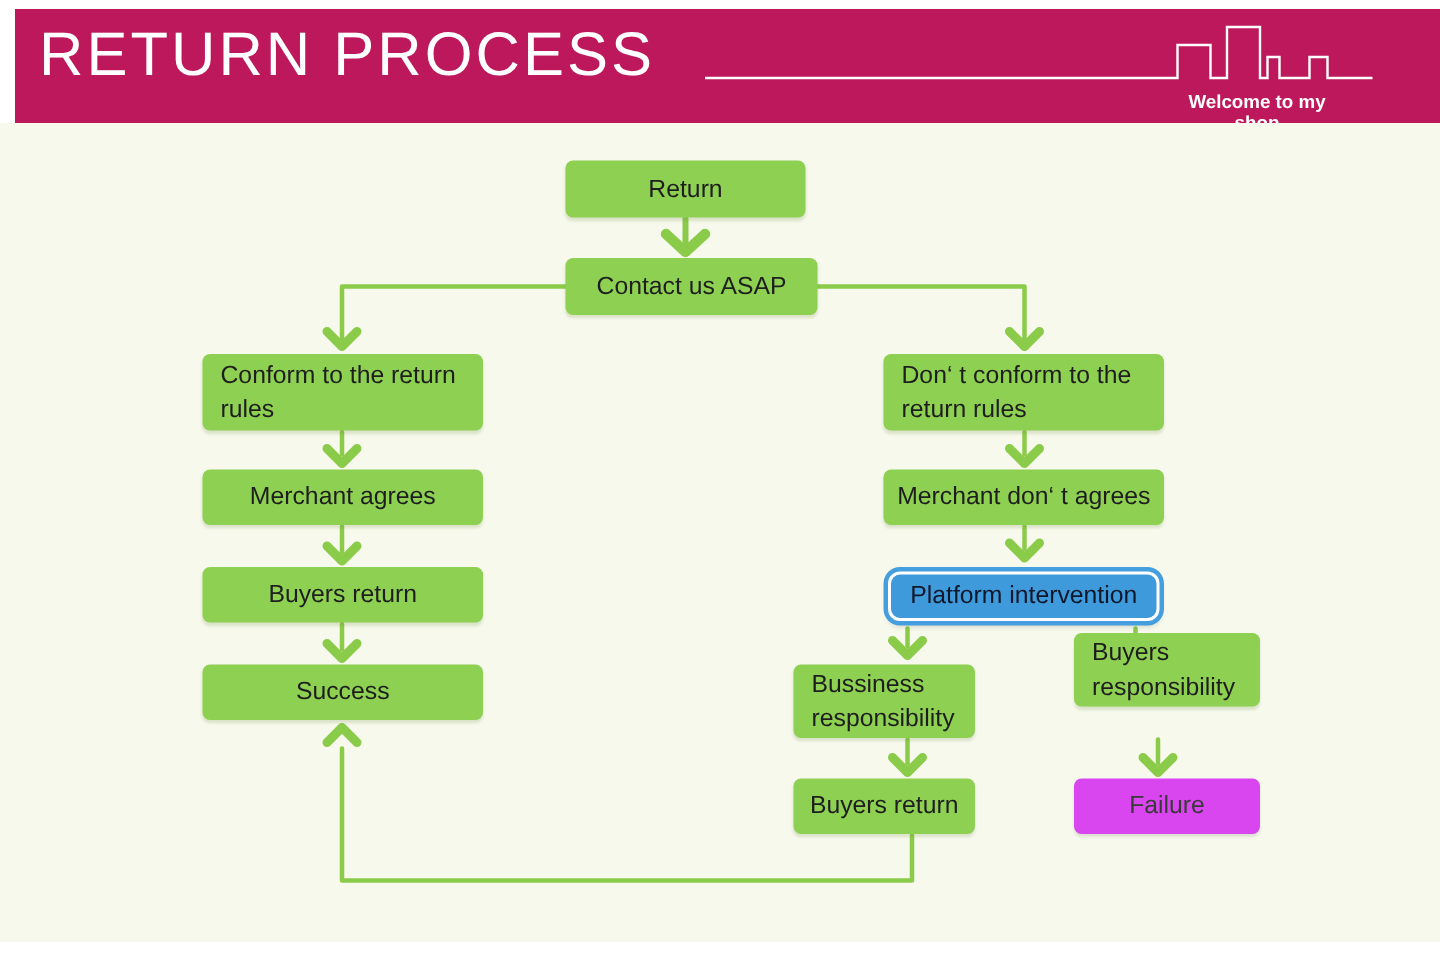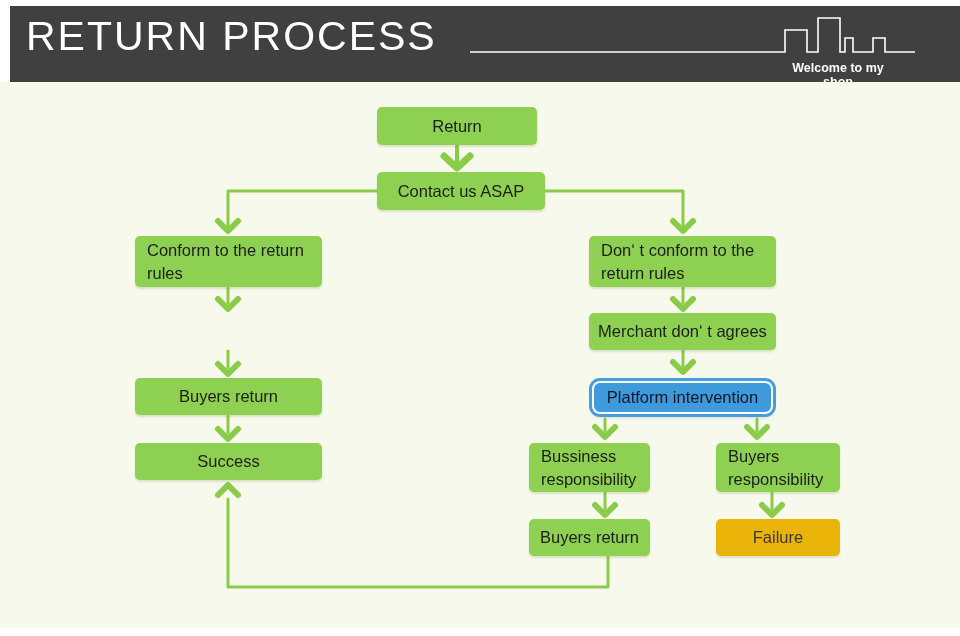--- a/index.html
+++ b/index.html
@@ -3,21 +3,21 @@
 <meta charset="utf-8">
 <style>
   html,body{margin:0;padding:0;}
   .page{
     position:relative;width:960px;height:636px;background:#ffffff;overflow:hidden;
     font-family:"Liberation Sans", sans-serif;
   }
   
   .header{
     position:absolute;left:10px;top:6px;right:0;height:76px;
-    background:#404040;
+    background:#be185d;
   }
   .header-title{
     position:absolute;left:16px;top:4px;
     color:#ffffff;font-size:41px;line-height:52px;font-weight:400;
     letter-spacing:2px;
   }
   .skyline{position:absolute;left:0;top:0;}
   .tagline{
     position:absolute;left:768px;top:55px;width:120px;
     color:#ffffff;font-size:12.5px;font-weight:bold;text-align:center;
@@ -44,25 +44,25 @@
   .n-buyers-return-left{left:135px;top:378px;width:187px;height:37px;}
   .n-success{left:135px;top:443px;width:187px;height:37px;}
   .n-dont-conform{left:589px;top:236px;width:187px;height:51px;}
   .n-merchant-dont{left:589px;top:313px;width:187px;height:37px;}
   .n-platform{
     left:592px;top:381px;width:181px;height:33px;
     background:#3e9adb;color:#0f172a;border:2px solid #ffffff;border-radius:8px;
     box-shadow:0 0 0 3px #459edd, 0 3px 4px rgba(0,0,0,0.18);
   }
   .n-business-resp{left:529px;top:443px;width:121px;height:49px;}
-  .n-buyers-resp{left:716px;top:443px;width:124px;height:49px;}
+  .n-buyers-resp{left:716px;top:422px;width:124px;height:49px;}
   .n-buyers-return-right{left:529px;top:519px;width:121px;height:37px;}
   .n-failure{
     left:716px;top:519px;width:124px;height:37px;
-    background:#eab308;color:#3a3a3a;box-shadow:0 2px 2px rgba(0,0,0,0.10);
+    background:#d946ef;color:#3a3a3a;box-shadow:0 2px 2px rgba(0,0,0,0.10);
   }
 </style>
 </head>
 <body>
 
 <div class="page">
 
   <div class="header">
     <div class="header-title">RETURN PROCESS</div>
     <svg class="skyline" width="950" height="76" viewBox="0 0 950 76">
@@ -117,20 +117,23 @@
 
   <div class="node n-return">
     <span>Return</span>
   </div>
   <div class="node n-contact">
     <span>Contact us ASAP</span>
   </div>
   <div class="node n-conform align-left">
     <span>Conform to the return rules</span>
   </div>
+  <div class="node n-merchant-agrees">
+    <span>Merchant agrees</span>
+  </div>
   <div class="node n-buyers-return-left">
     <span>Buyers return</span>
   </div>
   <div class="node n-success">
     <span>Success</span>
   </div>
   <div class="node n-dont-conform align-left">
     <span>Don‘ t conform to the return rules</span>
   </div>
   <div class="node n-merchant-dont">

